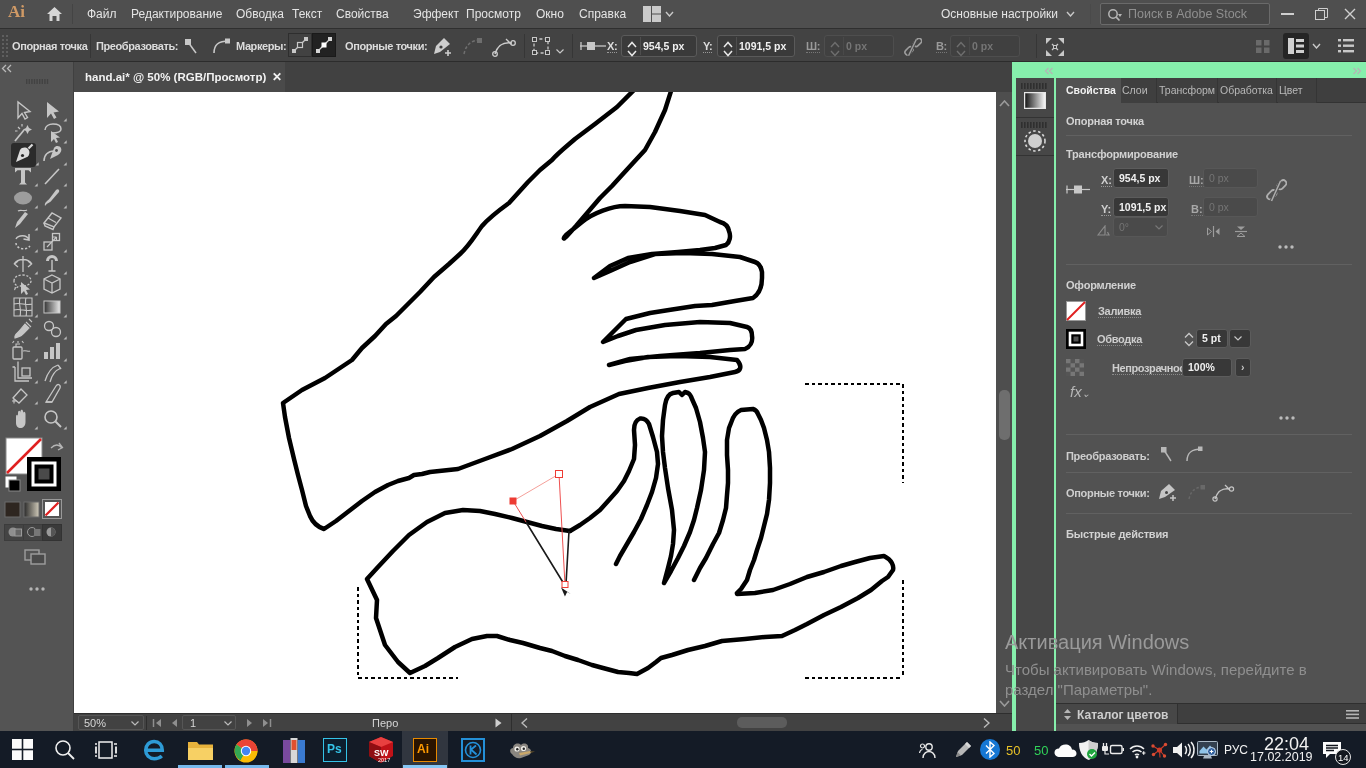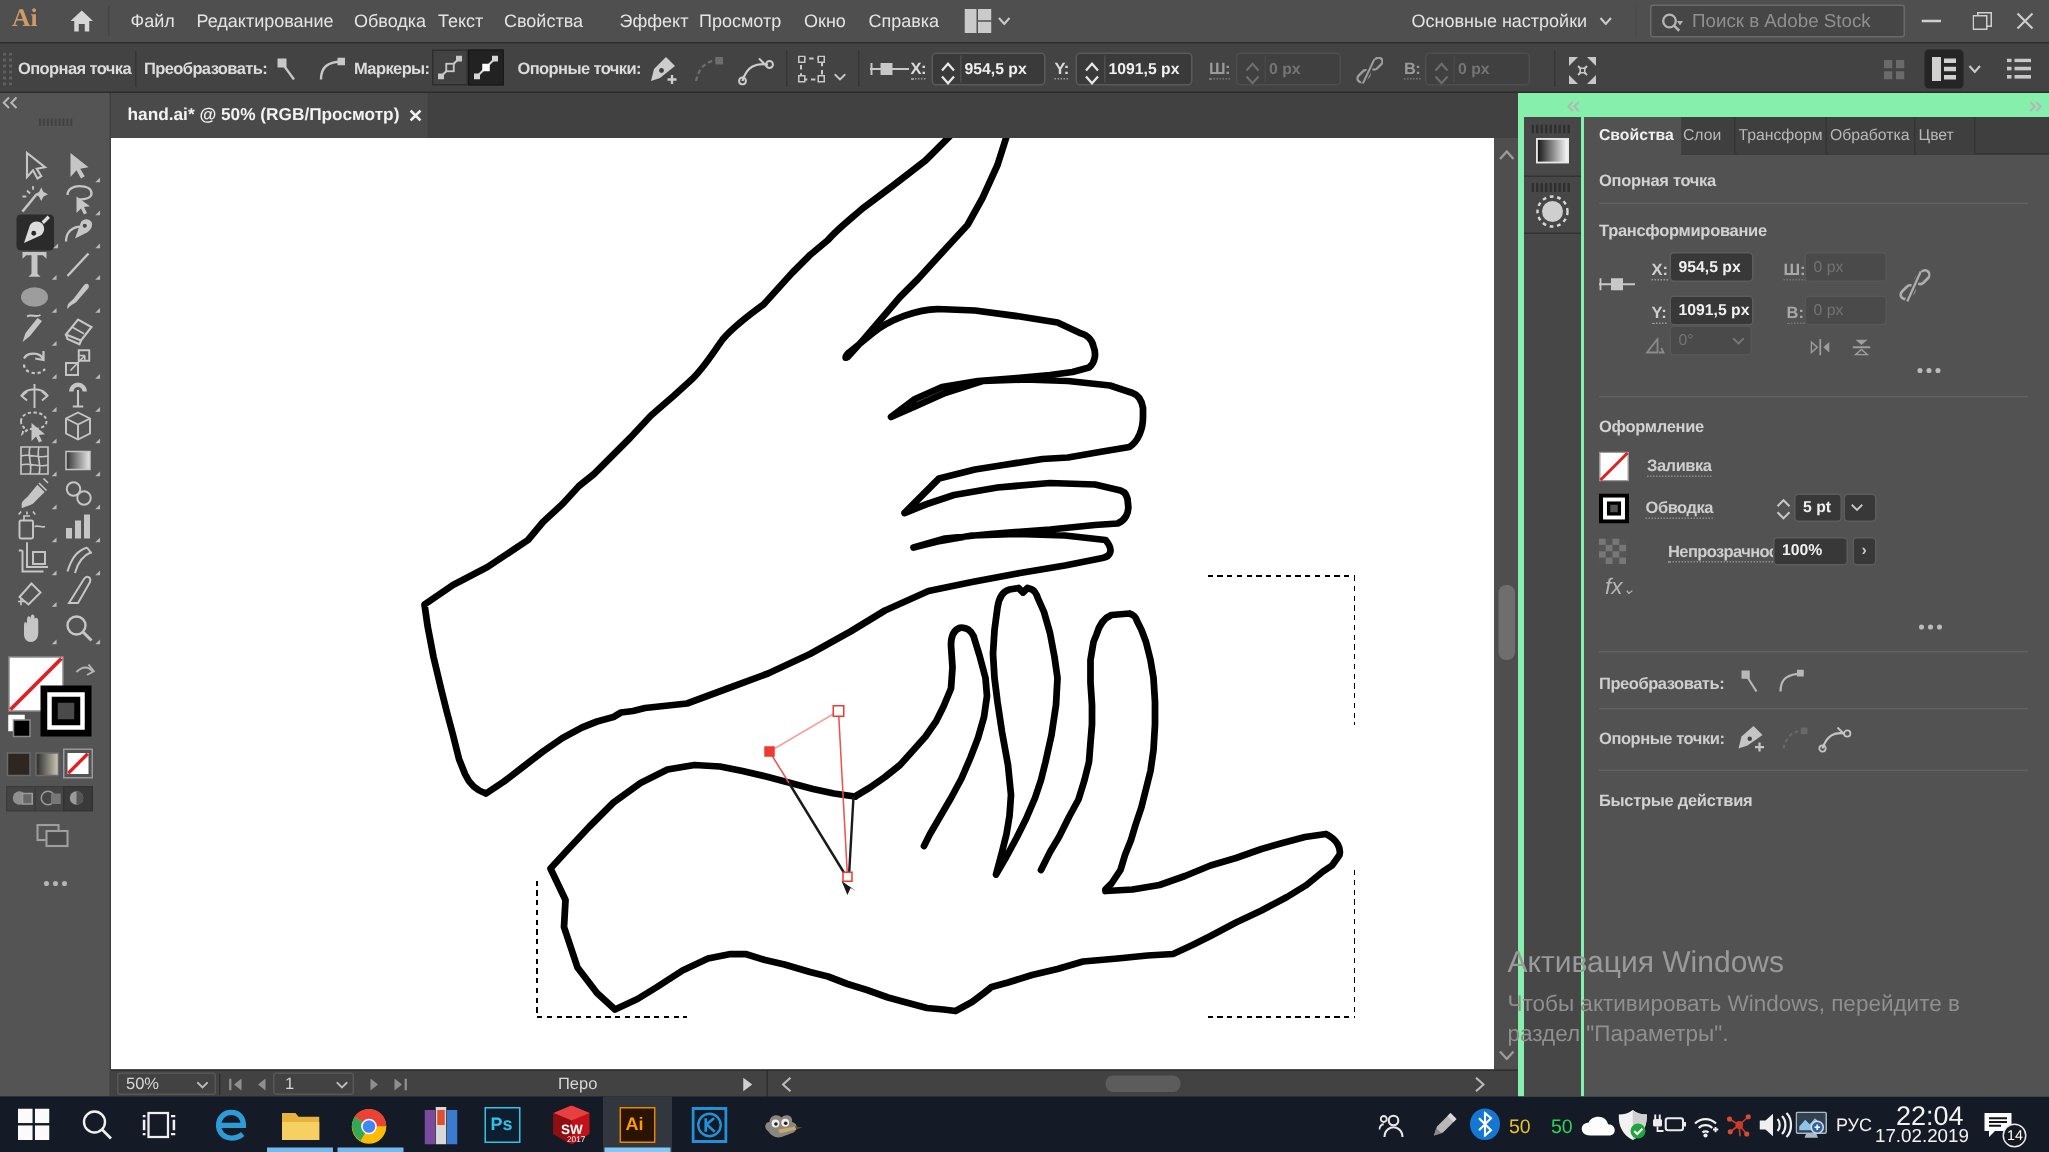--- a/index.html
+++ b/index.html
@@ -689,20 +689,34 @@
           <rect x="13.5" y="1" width="4.5" height="4.5" fill="#696969"></rect>
         </svg>
       <svg class="abs" style="left:156px;top:406px;" width="23" height="18" viewBox="0 0 23 18">
           <path d="M3 15 C6 6 11 4 18 5" stroke="#c5c5c5" stroke-width="1.4" fill="none"></path>
           <circle cx="19.5" cy="5" r="2.1" fill="none" stroke="#c5c5c5" stroke-width="1.2"></circle>
           <circle cx="3" cy="15" r="2.1" fill="none" stroke="#c5c5c5" stroke-width="1.2"></circle>
           <path d="M13 1 l4.5 4.5" stroke="#c5c5c5" stroke-width="1.2"></path>
         </svg>
       <div class="psep" style="top:435px;"></div>
       <span class="phead" style="left:10px;top:450px;">Быстрые действия</span>
+      <div class="abs" style="left:0;top:625px;width:310px;height:21px;background:#3f3f3f;border-top:1px solid #2f2f2f;border-bottom:1px solid #2f2f2f;">
+        <div class="abs" style="left:0;top:0;width:122px;height:20px;background:#474747;border-right:1px solid #303030;"></div>
+          <svg class="abs" style="left:7px;top:5px;" width="9" height="11" viewBox="0 0 9 11">
+            <path d="M4.5 0 L8 4 L1 4 Z M4.5 11 L8 7 L1 7 Z" fill="#b5b5b5"></path>
+          </svg>
+        <span class="abs" style="left:21px;top:4px;font-size:12px;font-weight:bold;color:#cdcdcd;">Каталог цветов</span>
+        <svg class="abs" style="left:290px;top:6px;" width="13" height="9" viewBox="0 0 13 9">
+            <g fill="#b5b5b5">
+              <rect y="0" width="13" height="1.6"></rect>
+              <rect y="3.6" width="13" height="1.6"></rect>
+              <rect y="7.2" width="13" height="1.6"></rect>
+            </g>
+          </svg>
+      </div>
     </div>
   </div>
   <div id="wm" class="abs">
     <div style="font-size:20px;">Активация Windows</div>
     <div style="font-size:15px;color:#8f8f8f;margin-top:7px;">Чтобы активировать Windows, перейдите в</div>
     <div style="font-size:15px;color:#8f8f8f;margin-top:3px;">раздел "Параметры".</div>
   </div>
   <div id="taskbar" class="abs">
     <svg class="abs" style="left:12px;top:8px;" width="21" height="21" viewBox="0 0 21 21">
         <g fill="#fbfbfb">

